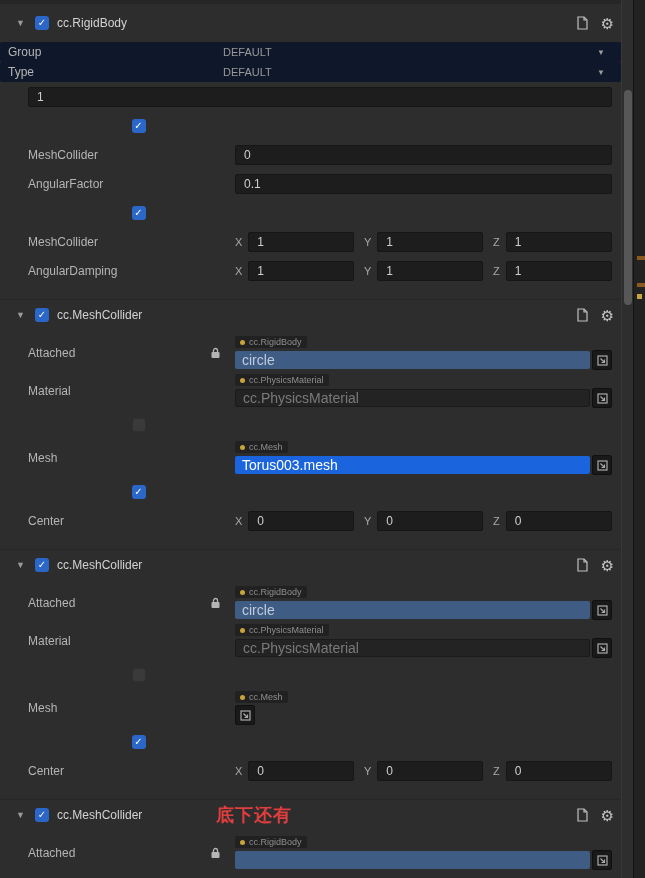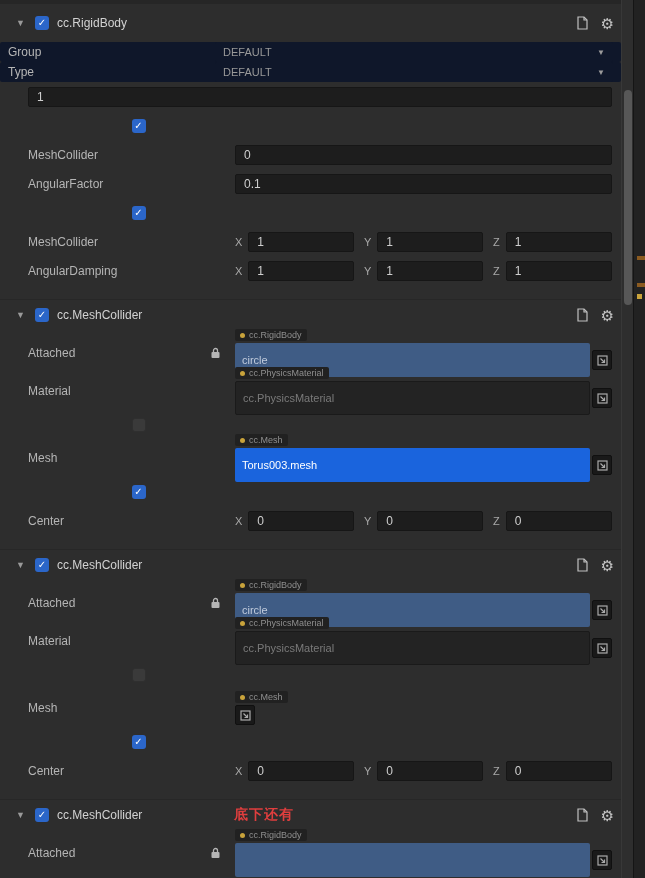--- a/index.html
+++ b/index.html
@@ -12,40 +12,40 @@
   .comp-header{position:relative;height:30px;display:flex;align-items:center;padding:0 7px 0 16px;gap:8px;}
   .collapse-arrow{color:#9a9a9a;font-size:9px;width:11px;cursor:pointer;}
   .checkbox{width:14px;height:14px;border-radius:3px;display:flex;align-items:center;justify-content:center;box-sizing:border-box;flex-shrink:0;}
   .checkbox.checked{background:var(--accent,#2b66c9);}
   .checkbox.unchecked{background:#3a3a3a;border:1px solid #2f2f2f;}
   .checkbox .tick{color:#fff;font-size:10px;line-height:1;}
   .comp-title{color:#d2d2d2;font-size:12px;}
   .header-icons{margin-left:auto;display:flex;gap:13px;align-items:center;}
   .gear{font-size:15px;color:#c3c3c3;line-height:1;cursor:pointer;}
   .doc-icon{display:flex;cursor:pointer;}
-  .annotation{position:absolute;left:234px;top:50%;transform:translateY(-50%);color:var(--annotation,#e03e3e);font-size:14px;font-weight:bold;letter-spacing:1px;white-space:nowrap;}
+  .annotation{position:absolute;left:216px;top:50%;transform:translateY(-50%);color:var(--annotation,#e03e3e);font-size:18px;font-weight:bold;letter-spacing:1px;white-space:nowrap;}
   .comp-body{padding:4px 0 14px 0;}
   .row{display:flex;align-items:center;height:29px;padding-left:28px;padding-right:9px;}
   .row.asset{height:38px;}
   .label-cell{width:207px;display:flex;align-items:center;color:#b5b5b5;font-size:12px;flex-shrink:0;box-sizing:border-box;}
   .lock{margin-left:auto;margin-right:14px;display:flex;}
   .control{flex:1;display:flex;align-items:center;min-width:0;}
   .text-input{width:100%;height:20px;background:#1d1d1d;border:1px solid #161616;border-radius:2px;color:#cfcfcf;font-size:12px;padding:0 8px;box-sizing:border-box;font-family:inherit;outline:none;}
   .dropdown{width:100%;height:20px;background:#0f172a;border-radius:2px;display:flex;align-items:center;justify-content:space-between;padding:0 8px;box-sizing:border-box;color:#999999;font-size:11px;cursor:pointer;}
   .dd-arrow{font-size:8px;color:#9b9b9b;}
   .vec{display:flex;flex:1;align-items:center;}
   .vec-group{display:flex;align-items:center;flex:1;min-width:0;}
   .vec-group + .vec-group{margin-left:10px;}
   .axis{color:#a8a8a8;font-size:11px;margin-right:6px;}
   .asset-col{flex:1;display:flex;flex-direction:column;justify-content:center;min-width:0;}
   .badge{display:inline-flex;align-items:center;gap:4px;height:12px;padding:0 5px;background:#212121;border-radius:2px;align-self:flex-start;margin-bottom:2px;}
   .badge-dot{width:5px;height:5px;border-radius:50%;background:var(--badge-dot,#c9a33b);}
   .badge-text{font-size:9px;color:#8f8f8f;line-height:1;}
   .field-line{display:flex;align-items:center;gap:2px;}
-  .asset-field{flex:1;height:34px;border-radius:2px;display:flex;align-items:center;padding:0 7px;font-size:11px;box-sizing:border-box;min-width:0;cursor:pointer;overflow:hidden;white-space:nowrap;}
+  .asset-field{flex:1;height:18px;border-radius:2px;display:flex;align-items:center;padding:0 7px;font-size:14px;box-sizing:border-box;min-width:0;cursor:pointer;overflow:hidden;white-space:nowrap;}
   .asset-field.ref{background:var(--ref-bg,#3f5c85);color:#c0cbdc;}
   .asset-field.empty{background:#232323;border:1px solid #1a1a1a;color:#7a7a7a;}
   .asset-field.selected{background:var(--selected-bg,#1a64dd);color:#ffffff;}
   .picker-btn{width:18px;height:18px;background:#191919;border:1px solid #101010;border-radius:2px;display:flex;align-items:center;justify-content:center;flex-shrink:0;cursor:pointer;}
   .scrollbar{position:absolute;top:0;left:621px;width:12px;height:878px;background:#2e2e2e;border-left:1px solid #383838;box-sizing:border-box;}
   .scroll-thumb{position:absolute;left:2px;top:90px;width:8px;height:215px;background:#575757;border-radius:4px;cursor:pointer;}
   .right-strip{position:absolute;top:0;left:633px;width:12px;height:878px;background:#222222;border-left:1px solid #151515;box-sizing:border-box;}
   .edge-mark{position:absolute;left:3px;width:9px;height:4px;background:#8a5a20;}
   .edge-mark.m1{top:256px;}
   .edge-mark.m2{top:283px;}

